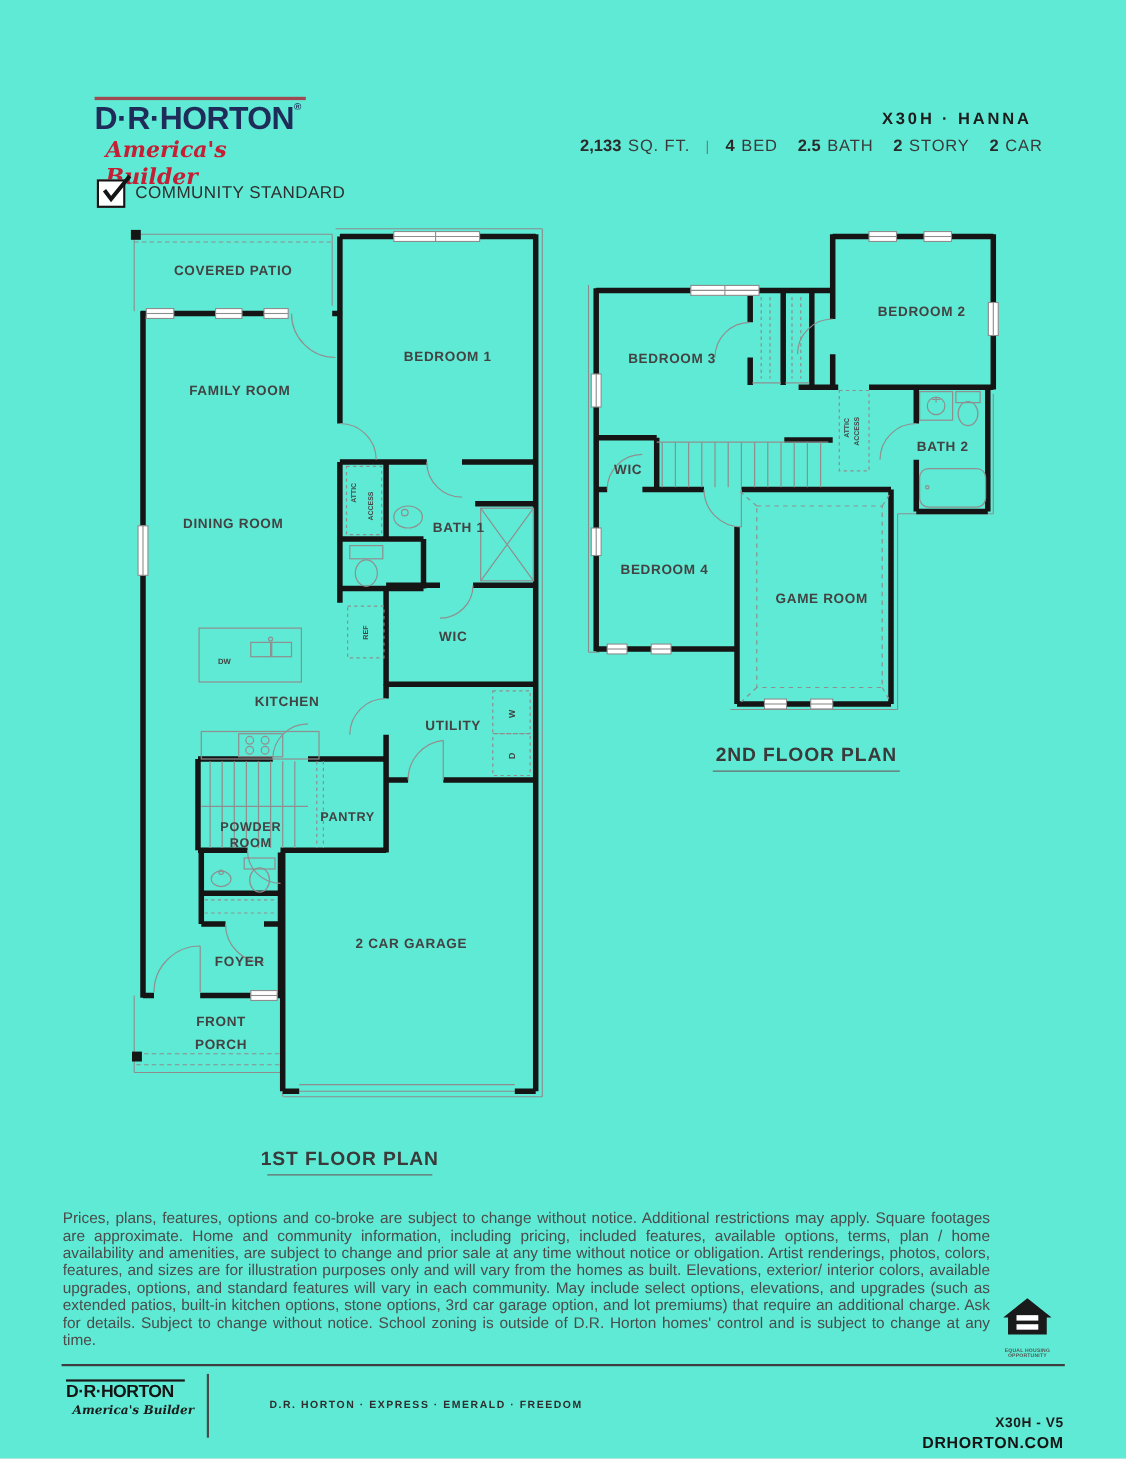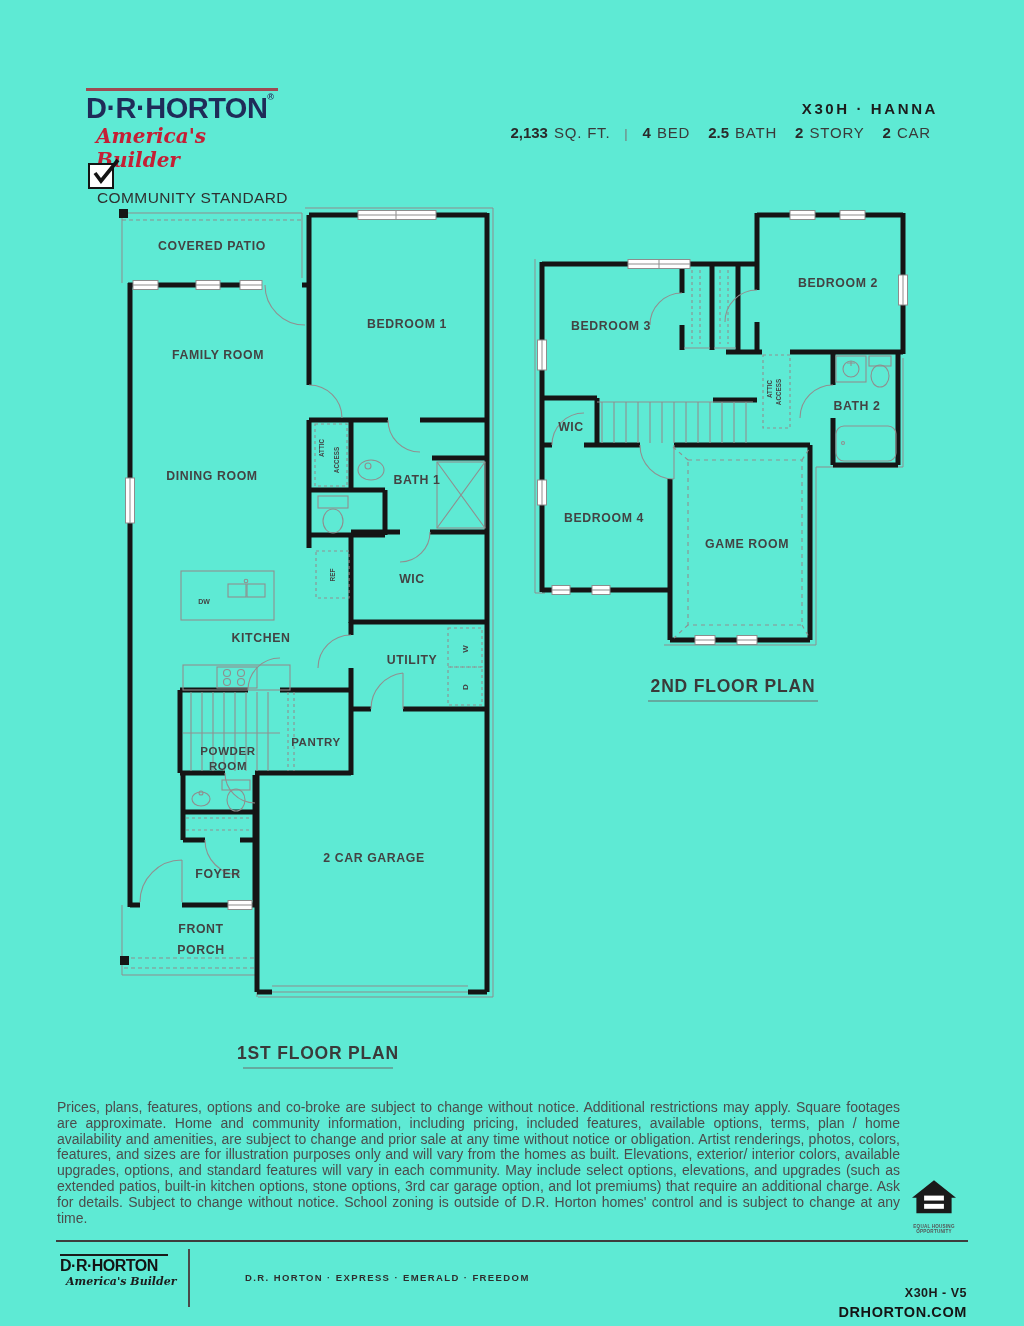--- a/index.html
+++ b/index.html
@@ -5,28 +5,28 @@
   html,body{margin:0;padding:0;background:#e8e8e6;}
   .page{position:relative;width:1024px;height:1326px;background:#5eead4;margin:0 auto;
         font-family:"Liberation Sans",sans-serif;overflow:hidden;}
   
   .logo{position:absolute;left:86px;top:88px;width:200px;}
   .logo .bar{height:3px;background:#9e4a52;width:192px;margin-bottom:2px;}
   .logo .name{font-size:29px;font-weight:bold;color:#1f2b58;letter-spacing:-0.5px;line-height:1.05;}
   .logo .name sup{font-size:9px;vertical-align:top;}
   .logo .tagline{font-family:"DejaVu Serif",serif;font-style:italic;font-weight:bold;
                  font-size:20px;color:#c41f35;margin-top:1px;margin-left:10px;}
-  .community{position:absolute;left:88px;top:163px;display:flex;align-items:flex-start;flex-direction:column;}
+  .community{position:absolute;left:88px;top:163px;display:flex;align-items:center;}
   .checkbox{position:relative;width:22px;height:22px;border:2.5px solid #141414;background:#fff;}
   .checkbox svg{position:absolute;left:1px;top:-7px;overflow:visible;}
   .community .lbl{margin-left:9px;font-size:15.5px;color:#2f2f2f;letter-spacing:0.4px;}
   
   .plan-id{position:absolute;top:100px;right:86px;font-size:15px;font-weight:bold;
            color:#1c1c1c;letter-spacing:2.6px;text-align:center;}
-  .specs{position:absolute;top:124px;right:93px;font-size:10.5px;color:#2a2a2a;
+  .specs{position:absolute;top:124px;right:76px;font-size:10.5px;color:#2a2a2a;
          letter-spacing:0.8px;display:flex;align-items:baseline;gap:6px;white-space:nowrap;}
   .specs .num{font-size:15px;font-weight:bold;letter-spacing:0;}
   .specs .unit{font-size:15px;color:#3a3a3a;}
   .specs .pipe{font-size:13px;color:#777;margin:0 8px;}
   .specs .gap{width:6px;}
   
   .plansvg{position:absolute;left:0;top:0;}
   
   .disclaimer{position:absolute;left:57px;top:1100px;width:843px;font-size:14px;
               line-height:15.8px;color:#4c4c4c;text-align:justify;}

